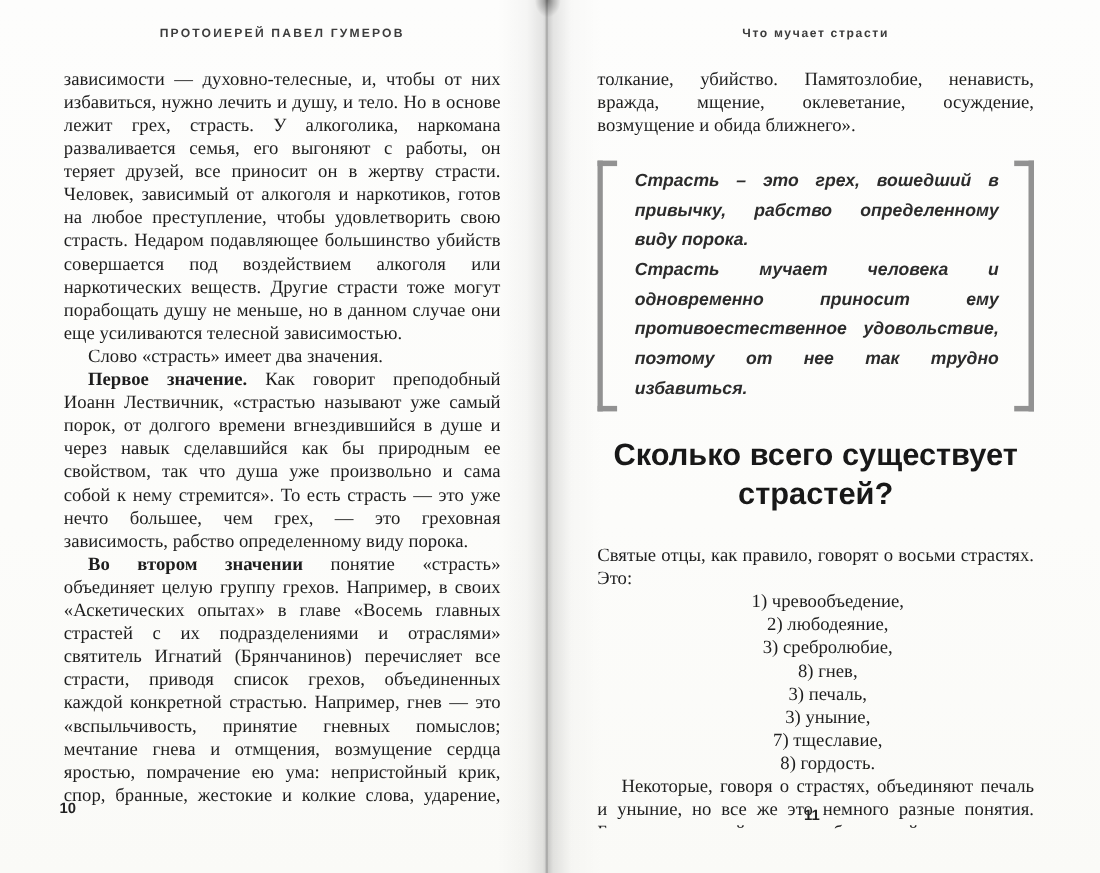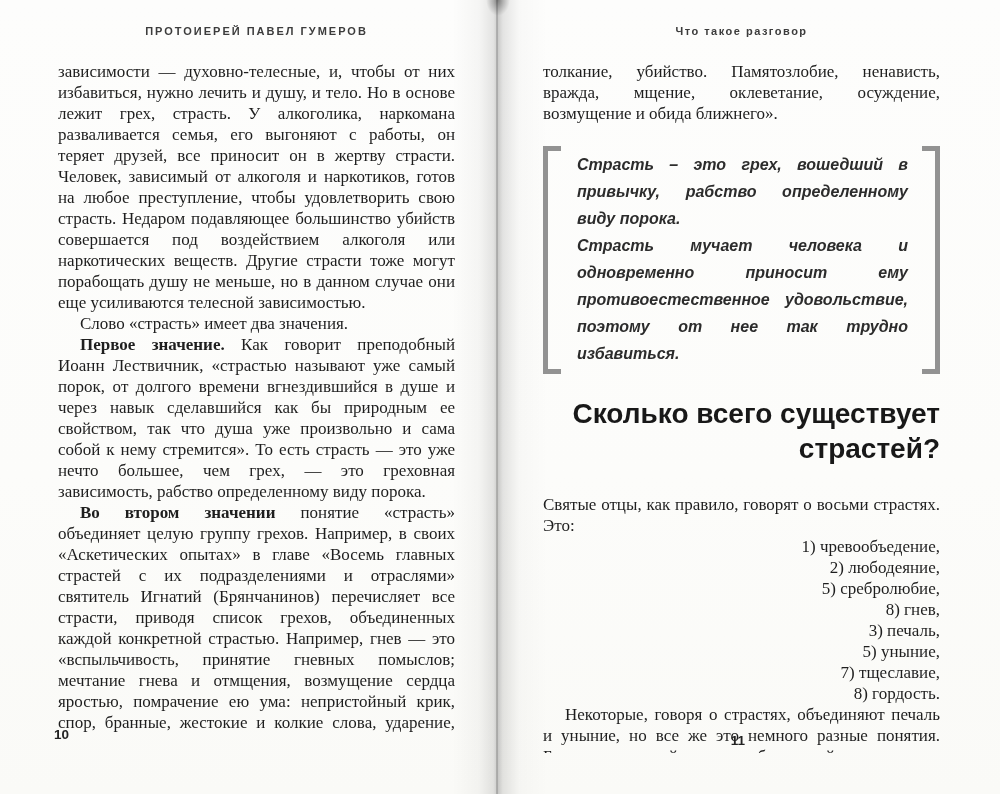--- a/index.html
+++ b/index.html
@@ -44,42 +44,42 @@
   .bracket.left{border-left-width:5px;border-top-width:5px;border-bottom-width:5px;}
   .bracket.right{border-right-width:5px;border-top-width:5px;border-bottom-width:5px;}
   .callout-text{
     flex:1;padding:5px 14px 7px 16px;
     font-family:"Liberation Sans",sans-serif;font-style:italic;
     font-size:16px;line-height:27px;color:#2c2c2c;text-align:justify;
   }
   .callout-para{margin:0;font-weight:bold;}
 
   .section-heading{
-    margin:22px 0 0 0;text-align:right;
+    margin:22px 0 0 0;text-align:center;
     font-family:"Liberation Sans",sans-serif;font-weight:700;
     font-size:28px;line-height:35px;color:#181818;letter-spacing:0;
   }
   .intro-block{margin-top:28px;}
-  .passion-item{padding-left:22px;text-align:right;}
+  .passion-item{padding-left:22px;text-align:center;}
 
   .page-number{
     position:absolute;font-family:"Liberation Sans",sans-serif;
     font-weight:700;font-size:13.5px;color:#222;
   }
   #page-number-left{left:54px;top:727px;}
   #page-number-right{left:543px;top:733px;width:390px;text-align:center;}
 </style>
 </head>
 <body>
 
 <div class="spread">
 
   <div class="page-header" id="left-header">ПРОТОИЕРЕЙ ПАВЕЛ ГУМЕРОВ</div>
 
-  <div class="page-header" id="right-header">Что такое разговор</div>
+  <div class="page-header" id="right-header">Что мучает страсти</div>
 
   <div class="column" id="left-column">
       <p class="para"><span>зависимости — духовно-телесные, и, чтобы от них избавиться, нужно лечить и душу, и тело. Но в основе лежит грех, страсть. У алкоголика, наркомана разваливается семья, его выгоняют с работы, он теряет друзей, все приносит он в жертву страсти. Человек, зависимый от алкоголя и наркотиков, готов на любое преступление, чтобы удовлетворить свою страсть. Недаром подавляющее большинство убийств совершается под воздействием алкоголя или наркотических веществ. Другие страсти тоже могут порабощать душу не меньше, но в данном случае они еще усиливаются телесной зависимостью.</span></p>
       <p class="para indent"><span>Слово «страсть» имеет два значения.</span></p>
       <p class="para indent"><span class="b">Первое значение.</span><span> Как говорит преподобный Иоанн Лествичник, «страстью называют уже самый порок, от долгого времени вгнездившийся в душе и через навык сделавшийся как бы природным ее свойством, так что душа уже произвольно и сама собой к нему стремится». То есть страсть — это уже нечто большее, чем грех, — это греховная зависимость, рабство определенному виду порока.</span></p>
       <p class="para indent jlast"><span class="b">Во втором значении</span><span> понятие «страсть» объединяет целую группу грехов. Например, в своих «Аскетических опытах» в главе «Восемь главных страстей с их подразделениями и отраслями» святитель Игнатий (Брянчанинов) перечисляет все страсти, приводя список грехов, объединенных каждой конкретной страстью. Например, гнев — это «вспыльчивость, принятие гневных помыслов; мечтание гнева и отмщения, возмущение сердца яростью, помрачение ею ума: непристойный крик, спор, бранные, жестокие и колкие слова, ударение,</span></p>
     </div>
 
   <div class="column" id="right-column">
 
@@ -98,24 +98,24 @@
 
     <h2 class="section-heading">Сколько всего существует страстей?</h2>
 
     <div class="intro-block">
         <p class="para"><span>Святые отцы, как правило, говорят о восьми страстях. Это:</span></p>
       </div>
 
     <div>
         <div class="passion-item">1) чревообъедение,</div>
         <div class="passion-item">2) любодеяние,</div>
-        <div class="passion-item">5) сребролюбие,</div>
+        <div class="passion-item">3) сребролюбие,</div>
         <div class="passion-item">8) гнев,</div>
         <div class="passion-item">3) печаль,</div>
-        <div class="passion-item">5) уныние,</div>
+        <div class="passion-item">3) уныние,</div>
         <div class="passion-item">7) тщеславие,</div>
         <div class="passion-item">8) гордость.</div>
       </div>
 
     <div>
         <p class="para indent"><span>Некоторые, говоря о страстях, объединяют печаль и уныние, но все же это немного разные понятия. Более предметный разговор об этом пойдет ниже.</span></p>
         <p class="para indent jlast"><span>Иногда восемь страстей называют тело </span><span class="b">смертными грехами,</span><span> потому что они могут (если полностью завладеют человеком) нарушить духовную жизнь,</span></p>
       </div>
   </div>
 

